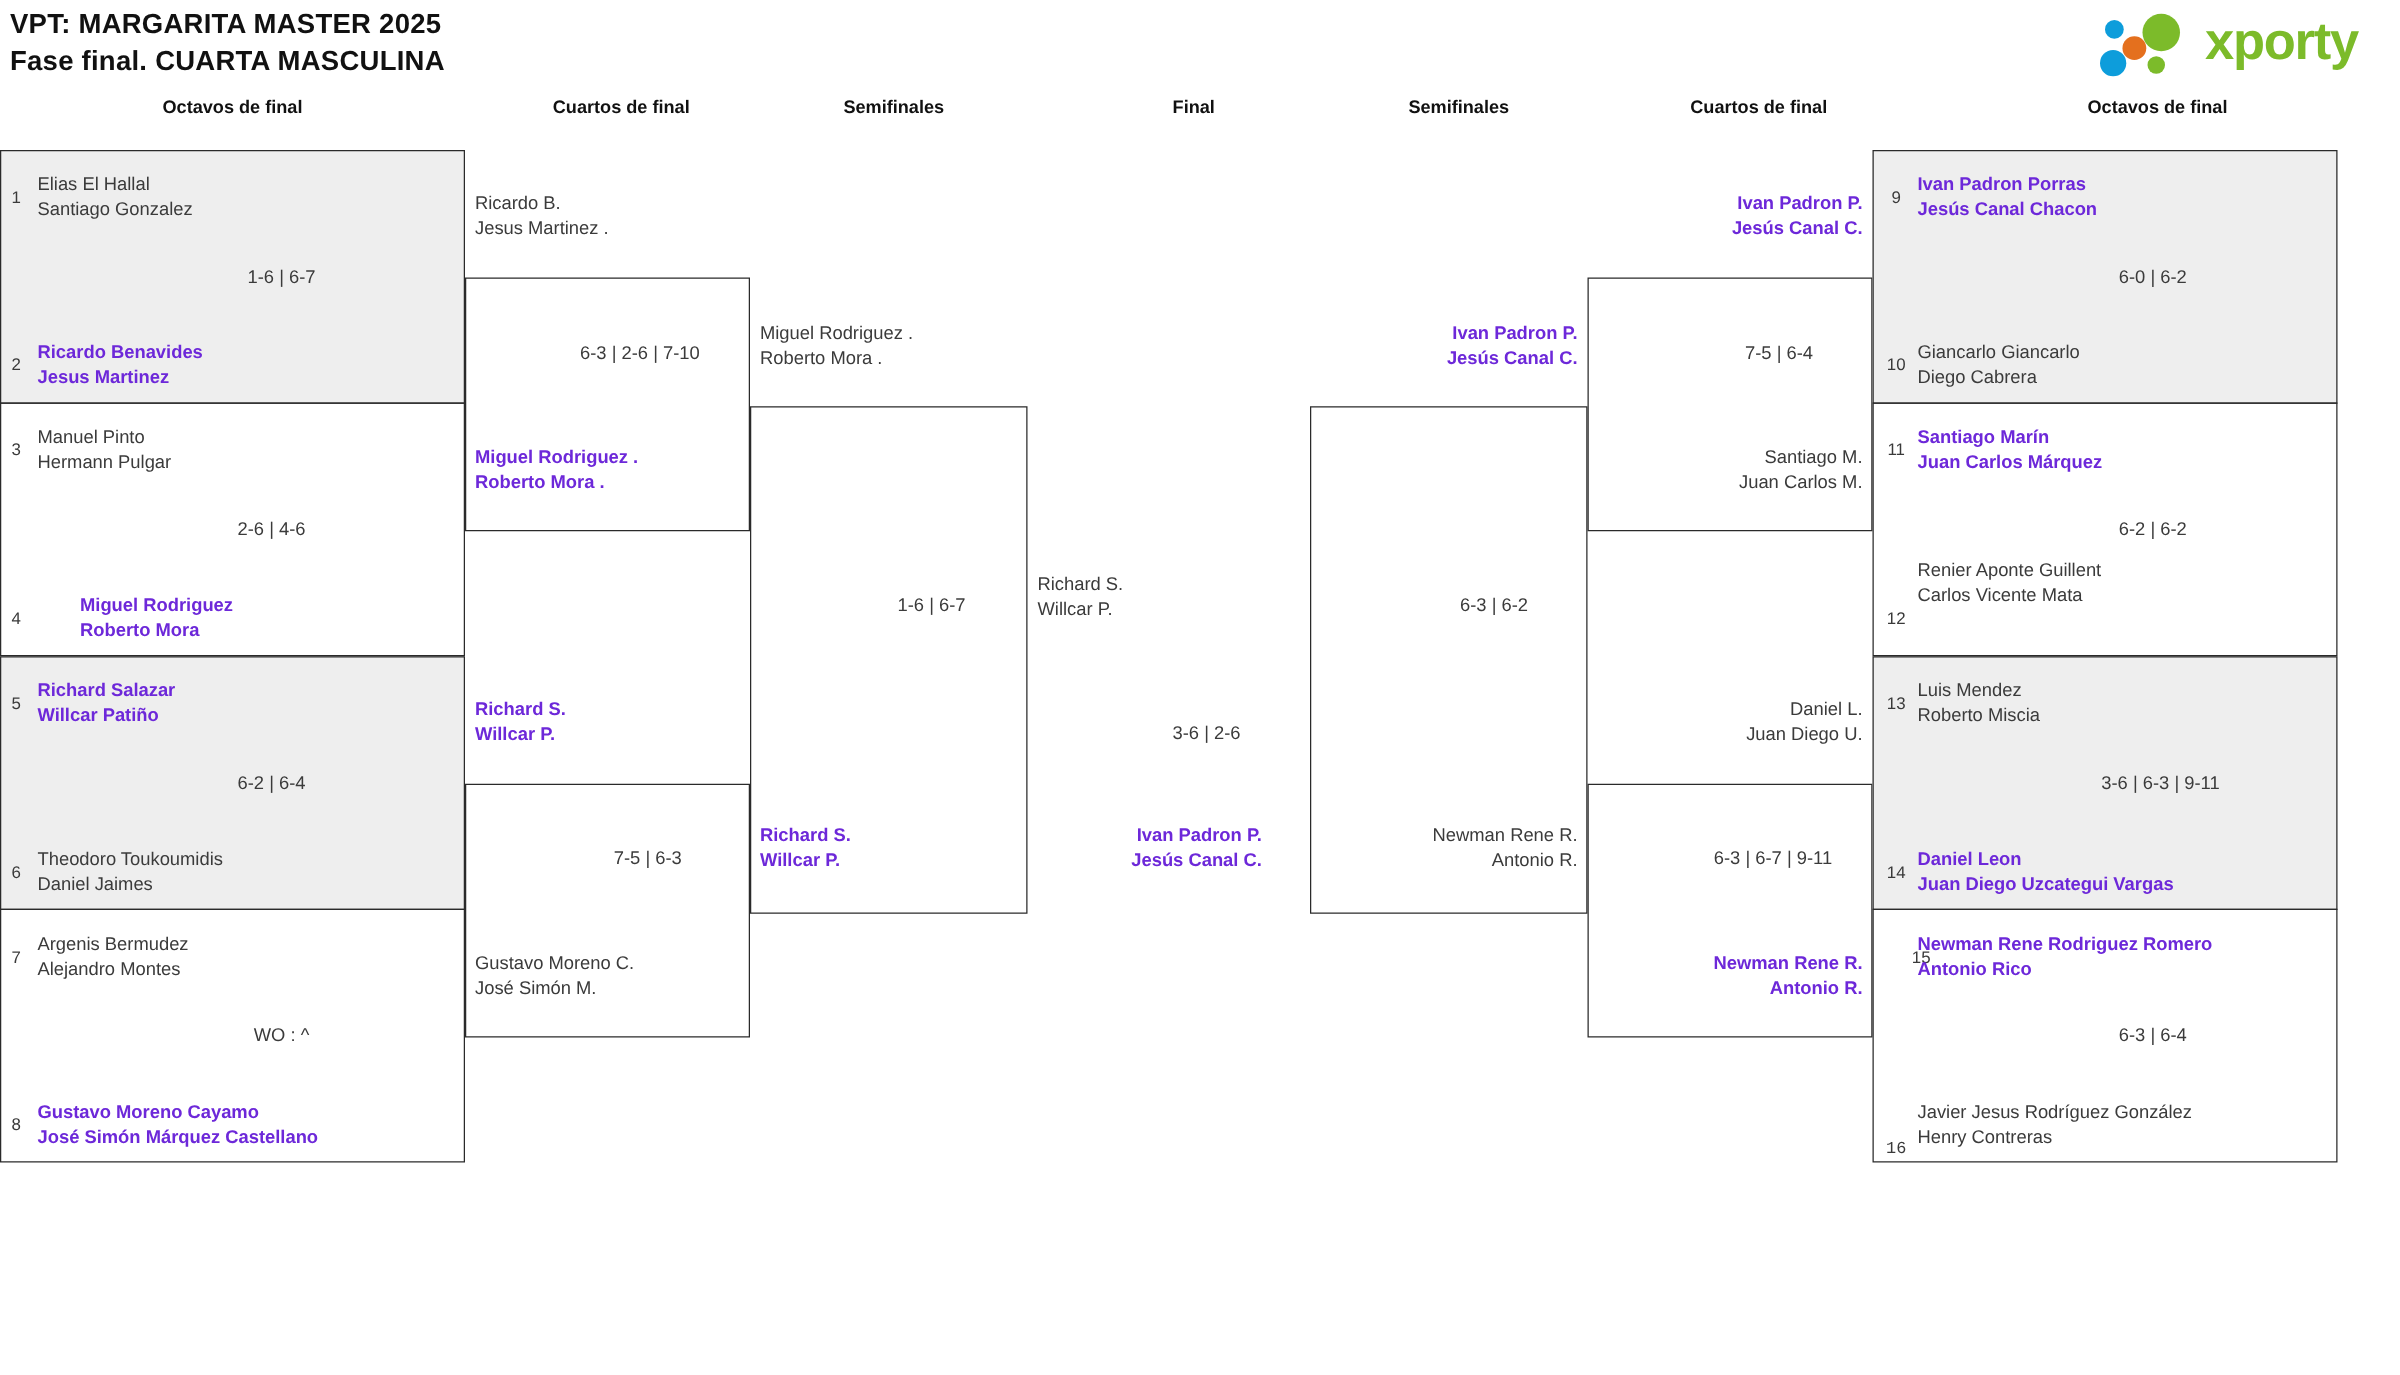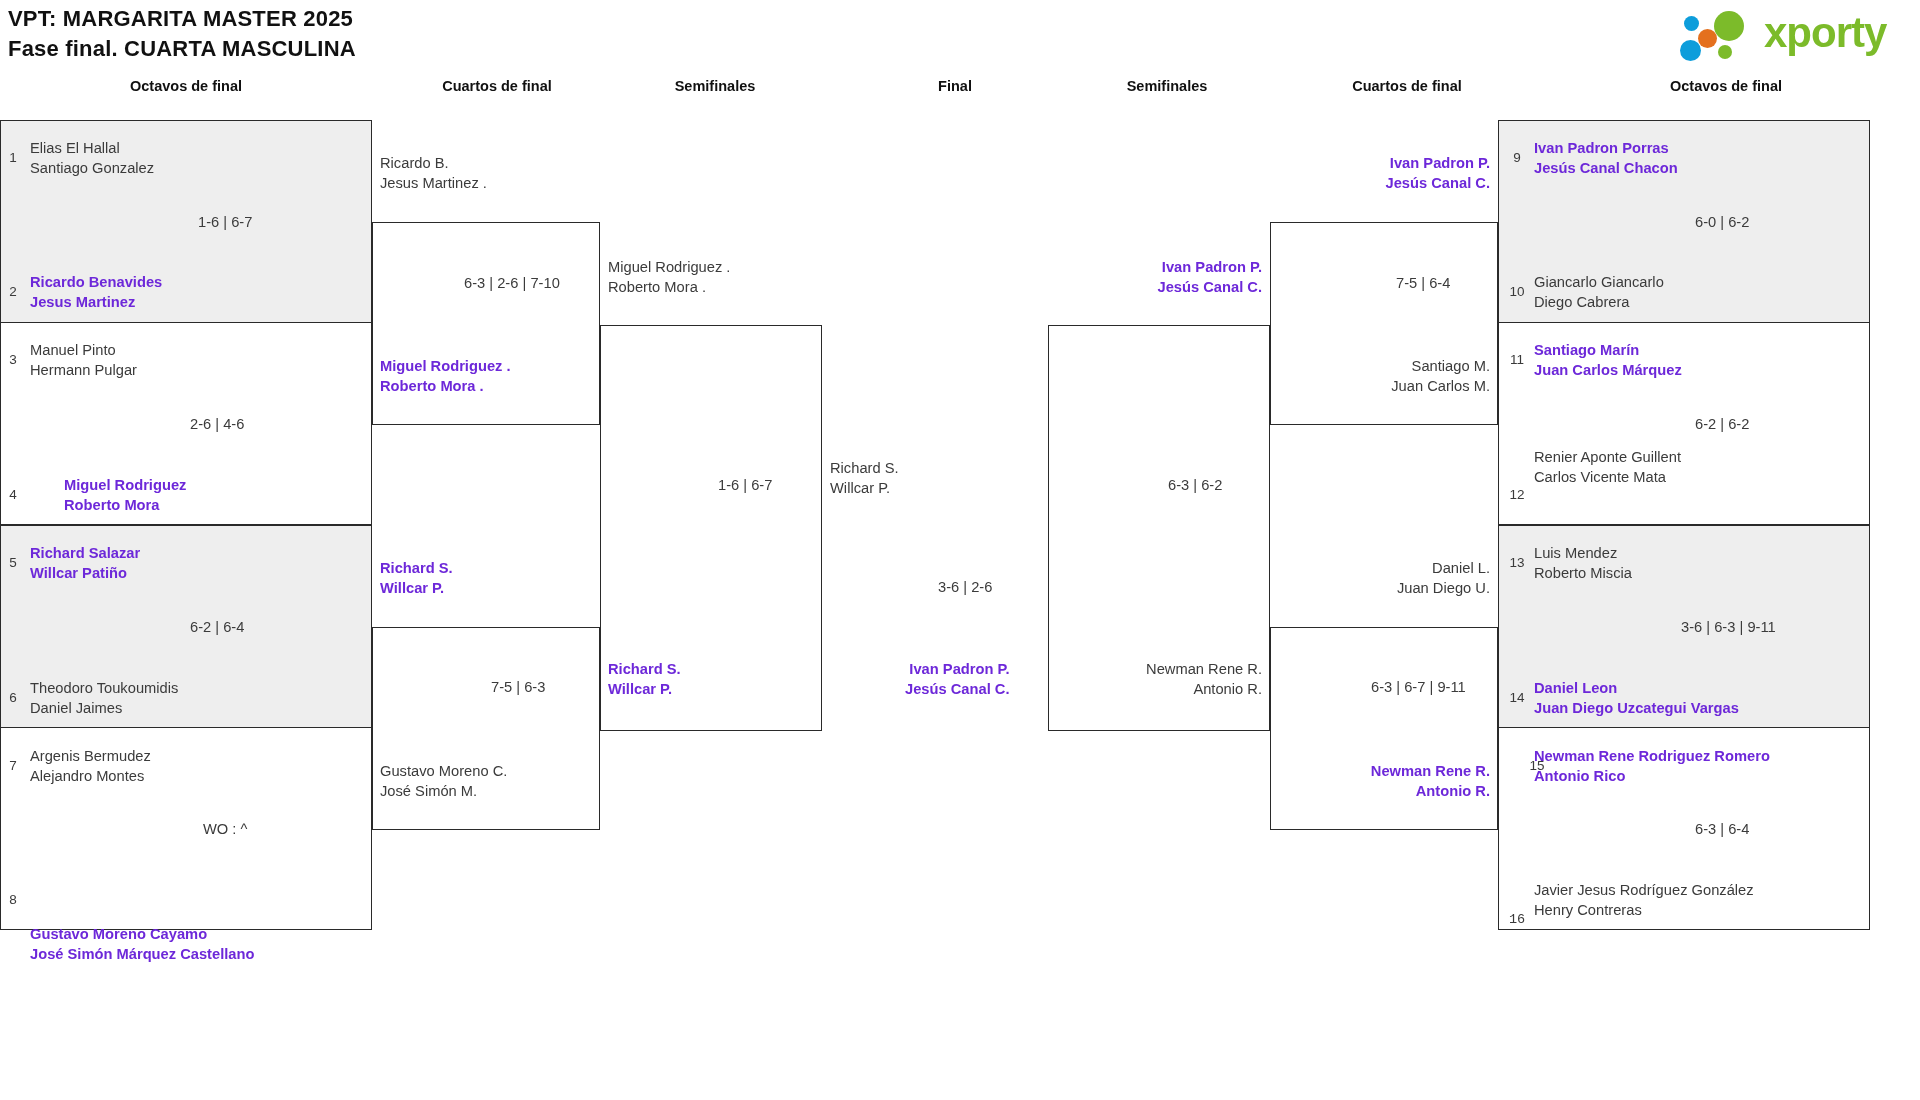--- a/index.html
+++ b/index.html
@@ -132,21 +132,21 @@
   </div>
 
   <div class="seed" style="left:2px;  top:758px;">7</div>
   <div class="names" style="left:30px; top:747px;">
     <span class="n">Argenis Bermudez</span>
     <span class="n">Alejandro Montes</span>
   </div>
   <div class="score" style="left:155px; top:820px;">WO : ^</div>
 
   <div class="seed" style="left:2px;  top:892px;">8</div>
-  <div class="names win" style="left:30px; top:881px;margin-top:44px;">
+  <div class="names win" style="left:30px; top:881px;">
     <span class="n">Gustavo Moreno Cayamo</span>
     <span class="n">José Simón Márquez Castellano</span>
   </div>
 
   <div class="box" style="left:372px;top:222px;width:228px;height:203px;"></div>
   <div class="box" style="left:372px;top:627px;width:228px;height:203px;"></div>
 
   <div class="names" style="left:380px; top:154px;">
     <span class="n">Ricardo B.</span>
     <span class="n">Jesus Martinez .</span>

